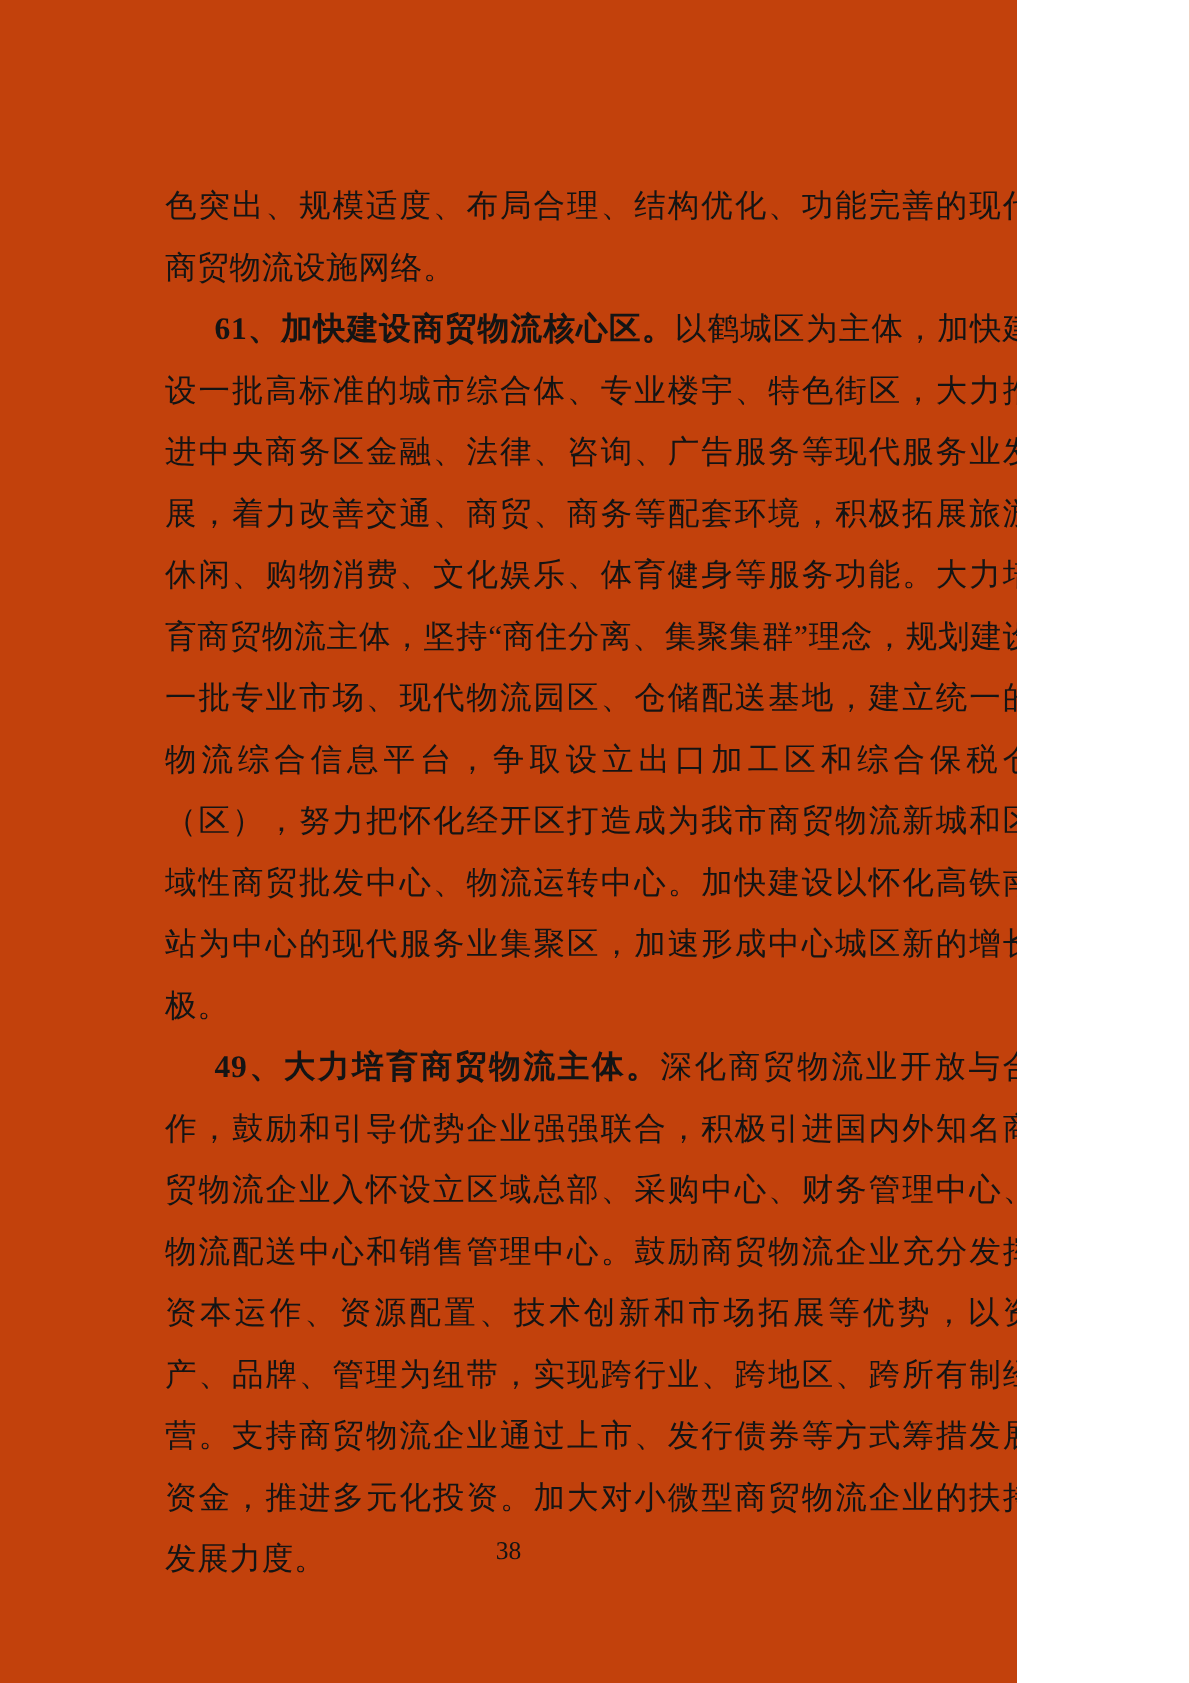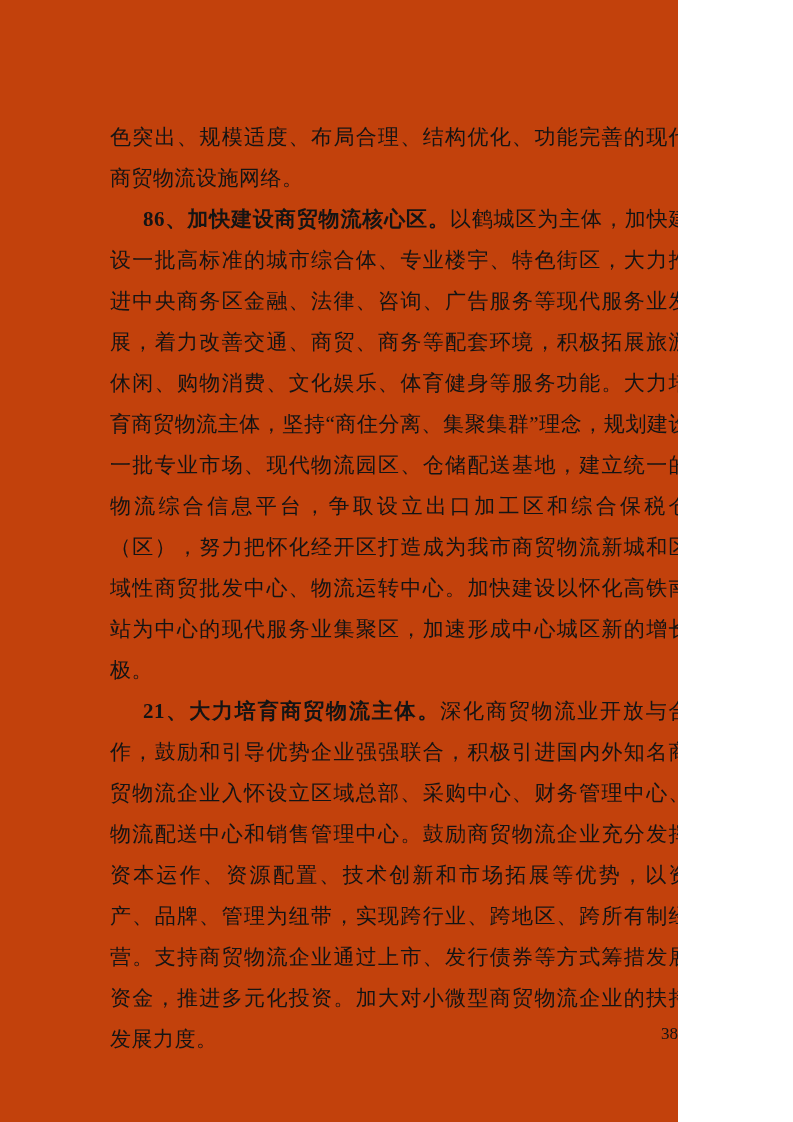--- a/index.html
+++ b/index.html
@@ -34,35 +34,35 @@
     text-indent: 33px;
   }
   .para .lead {
     font-weight: 700;
   }
   .page-number {
     position: absolute;
     top: 1023px;
     left: 0;
     width: 100%;
-    text-align: right;
+    text-align: center;
     font-size: 17px;
     line-height: 22px;
     color: #141414;
     font-family: "Liberation Serif", serif;
   }
 </style>
 </head>
 <body>
 
 <div class="page">
   <div class="content">
 
     <p class="para"><span>色突出、规模适度、布局合理、结构优化、功能完善的现代商贸物流设施网络。</span></p>
 
-    <p class="para indent"><span class="lead">86、加快建设商贸物流核心区。</span><span>以鹤城区为主体，加快建设一批高标准的城市综合体、专业楼宇、特色街区，大力推进中央商务区金融、法律、咨询、广告服务等现代服务业发展，着力改善交通、商贸、商务等配套环境，积极拓展旅游休闲、购物消费、文化娱乐、体育健身等服务功能。大力培育商贸物流主体，坚持“商住分离、集聚集群”理念，规划建设一批专业市场、现代物流园区、仓储配送基地，建立统一的物流综合信息平台，争取设立出口加工区和综合保税仓（区），努力把怀化经开区打造成为我市商贸物流新城和区域性商贸批发中心、物流运转中心。加快建设以怀化高铁南站为中心的现代服务业集聚区，加速形成中心城区新的增长极。</span></p>
+    <p class="para indent"><span class="lead">61、加快建设商贸物流核心区。</span><span>以鹤城区为主体，加快建设一批高标准的城市综合体、专业楼宇、特色街区，大力推进中央商务区金融、法律、咨询、广告服务等现代服务业发展，着力改善交通、商贸、商务等配套环境，积极拓展旅游休闲、购物消费、文化娱乐、体育健身等服务功能。大力培育商贸物流主体，坚持“商住分离、集聚集群”理念，规划建设一批专业市场、现代物流园区、仓储配送基地，建立统一的物流综合信息平台，争取设立出口加工区和综合保税仓（区），努力把怀化经开区打造成为我市商贸物流新城和区域性商贸批发中心、物流运转中心。加快建设以怀化高铁南站为中心的现代服务业集聚区，加速形成中心城区新的增长极。</span></p>
 
-    <p class="para indent"><span class="lead">21、大力培育商贸物流主体。</span><span>深化商贸物流业开放与合作，鼓励和引导优势企业强强联合，积极引进国内外知名商贸物流企业入怀设立区域总部、采购中心、财务管理中心、物流配送中心和销售管理中心。鼓励商贸物流企业充分发挥资本运作、资源配置、技术创新和市场拓展等优势，以资产、品牌、管理为纽带，实现跨行业、跨地区、跨所有制经营。支持商贸物流企业通过上市、发行债券等方式筹措发展资金，推进多元化投资。加大对小微型商贸物流企业的扶持发展力度。</span></p>
+    <p class="para indent"><span class="lead">49、大力培育商贸物流主体。</span><span>深化商贸物流业开放与合作，鼓励和引导优势企业强强联合，积极引进国内外知名商贸物流企业入怀设立区域总部、采购中心、财务管理中心、物流配送中心和销售管理中心。鼓励商贸物流企业充分发挥资本运作、资源配置、技术创新和市场拓展等优势，以资产、品牌、管理为纽带，实现跨行业、跨地区、跨所有制经营。支持商贸物流企业通过上市、发行债券等方式筹措发展资金，推进多元化投资。加大对小微型商贸物流企业的扶持发展力度。</span></p>
 
   </div>
 
   <div class="page-number">38</div>
 </div>
 
 </body></html>

